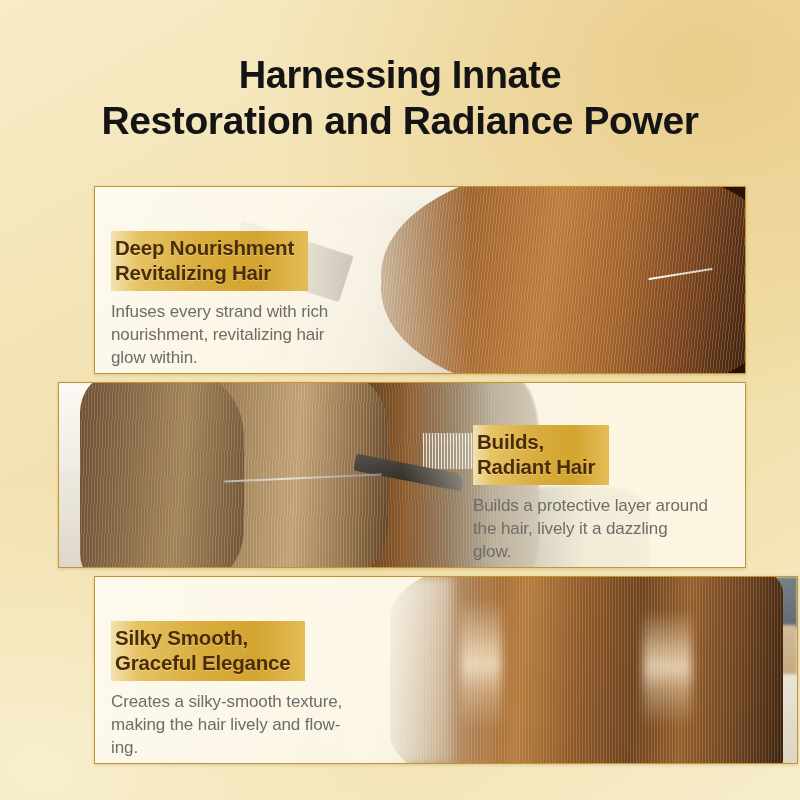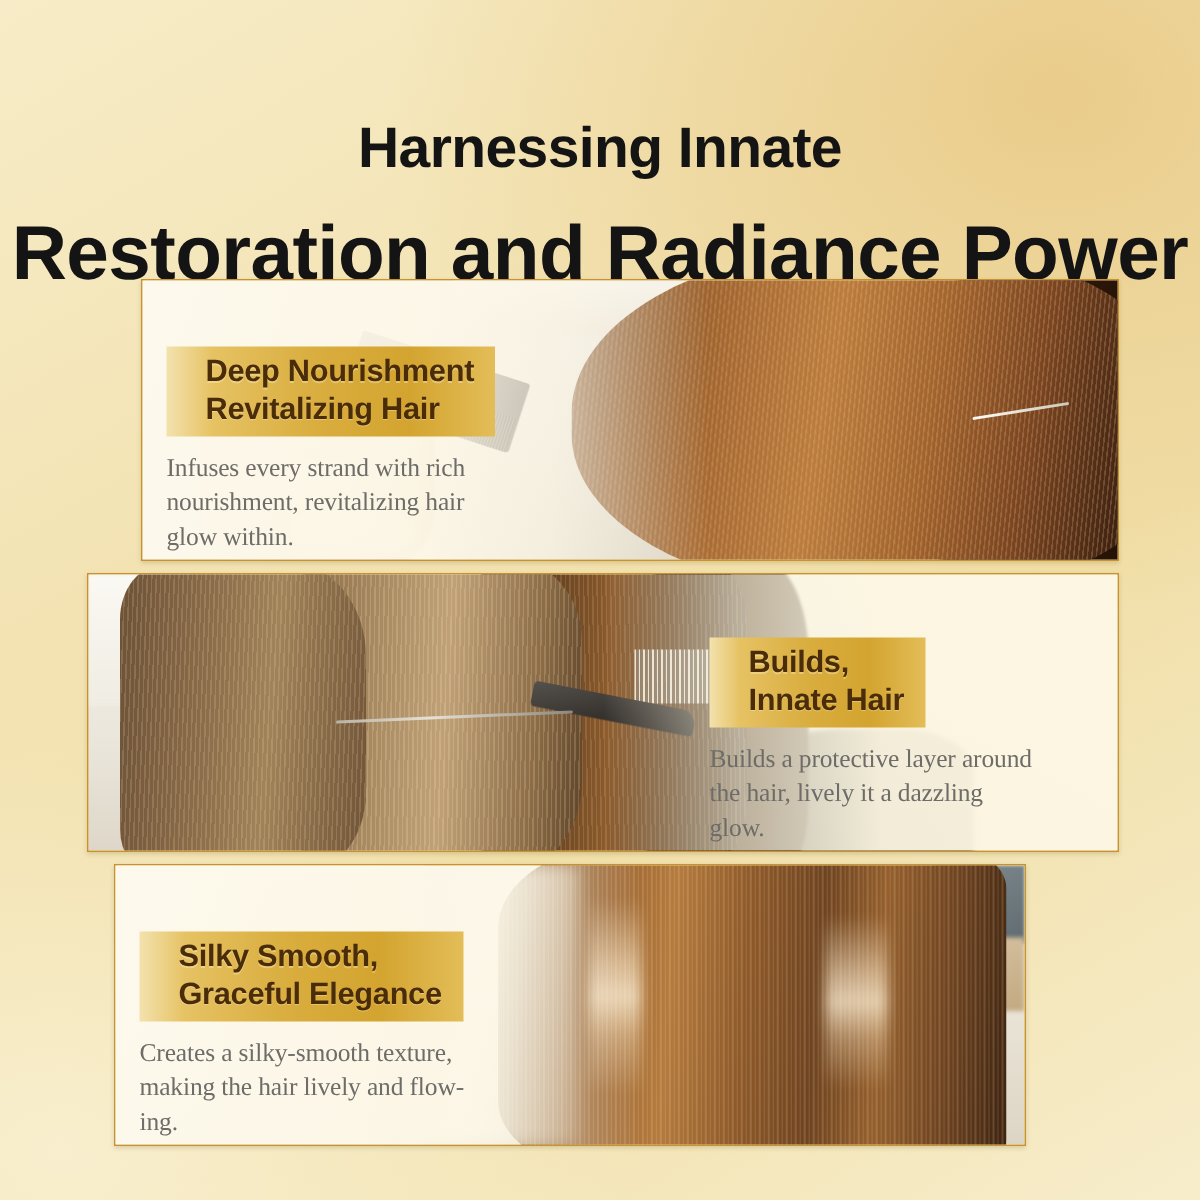--- a/index.html
+++ b/index.html
@@ -21,33 +21,33 @@
   
   .title-block{
     position:absolute; left:0; top:52px; width:800px;
     text-align:center;
     color:#141414;
     font-weight:700;
     font-size:38px;
     line-height:46px;
     letter-spacing:-0.4px;
   }
-  .title-line{ display:block; white-space:nowrap;margin-top:24px; }
-  .title-line-2{ font-size:51px; }
+  .title-line{ display:block; white-space:nowrap; }
+  .title-line-2{ font-size:39px; }
 
   
   .panel{
     position:absolute;
     overflow:hidden;
     border:1.5px solid #c8932f;
     box-shadow:0 1px 3px rgba(120,85,20,.22);
   }
   .panel-1{ left:94px;  top:186px; width:652px; height:188px; }
   .panel-2{ left:58px;  top:382px; width:688px; height:186px; }
-  .panel-3{ left:76px;  top:576px; width:608px; height:188px; }
+  .panel-3{ left:94px;  top:576px; width:704px; height:188px; }
 
   .photo{ position:absolute; inset:0; }
 
   
   .scrim{ position:absolute; top:0; bottom:0; }
   .scrim-left{
     left:0; width:58%;
     background:linear-gradient(to right,
         rgba(253,249,236,0.97) 0%,
         rgba(253,248,232,0.95) 48%,
@@ -64,21 +64,21 @@
   }
 
   
   .txt{ position:absolute; z-index:5; }
   .txt-1{ left:16px; top:44px; width:300px; }
   .txt-2{ left:414px; top:42px; width:290px; }
   .txt-3{ left:16px; top:44px; width:300px; }
 
   .badge{
     display:inline-block;
-    padding:4px 14px 6px 26px;
+    padding:4px 14px 6px 4px;
     color:#4a2c08;
     font-weight:700;
     font-size:20.5px;
     line-height:25px;
     letter-spacing:-0.2px;
     background:linear-gradient(to right,
         #f3e2ae 0%,
         #e6c263 14%,
         #d9ad3e 46%,
         #d3a42f 74%,
@@ -87,21 +87,21 @@
   }
   .badge span{ display:block; white-space:nowrap; }
 
   .desc{
     margin-top:9px;
     color:#6e6c68;
     font-size:17px;
     line-height:23px;
     letter-spacing:-0.1px;
   }
-  .desc span{ display:block; white-space:nowrap;font-family:Liberation Serif, serif; }
+  .desc span{ display:block; white-space:nowrap; }
 
   
   .p1-bg{
     position:absolute; inset:0;
     background:linear-gradient(to bottom, #efece6 0%, #e7e2d8 55%, #ddd6c8 100%);
   }
   .p1-hair{
     position:absolute; left:44%; top:-12%; width:62%; height:124%;
     border-radius:48% 42% 40% 46%;
     background:
@@ -332,21 +332,21 @@
     <div class="p2-comb"></div>
     <div class="p2-comb-body"></div>
     <div class="p2-tail"></div>
   </div>
 
   <div class="scrim scrim-right"></div>
 
   <div class="txt txt-2">
     <div class="badge">
       <span>Builds,</span>
-      <span>Innate Hair</span>
+      <span>Radiant Hair</span>
     </div>
     <div class="desc">
       <span>Builds a protective layer around</span>
       <span>the hair, lively it a dazzling</span>
       <span>glow.</span>
     </div>
   </div>
 </div>
 
 <div class="panel panel-3">

